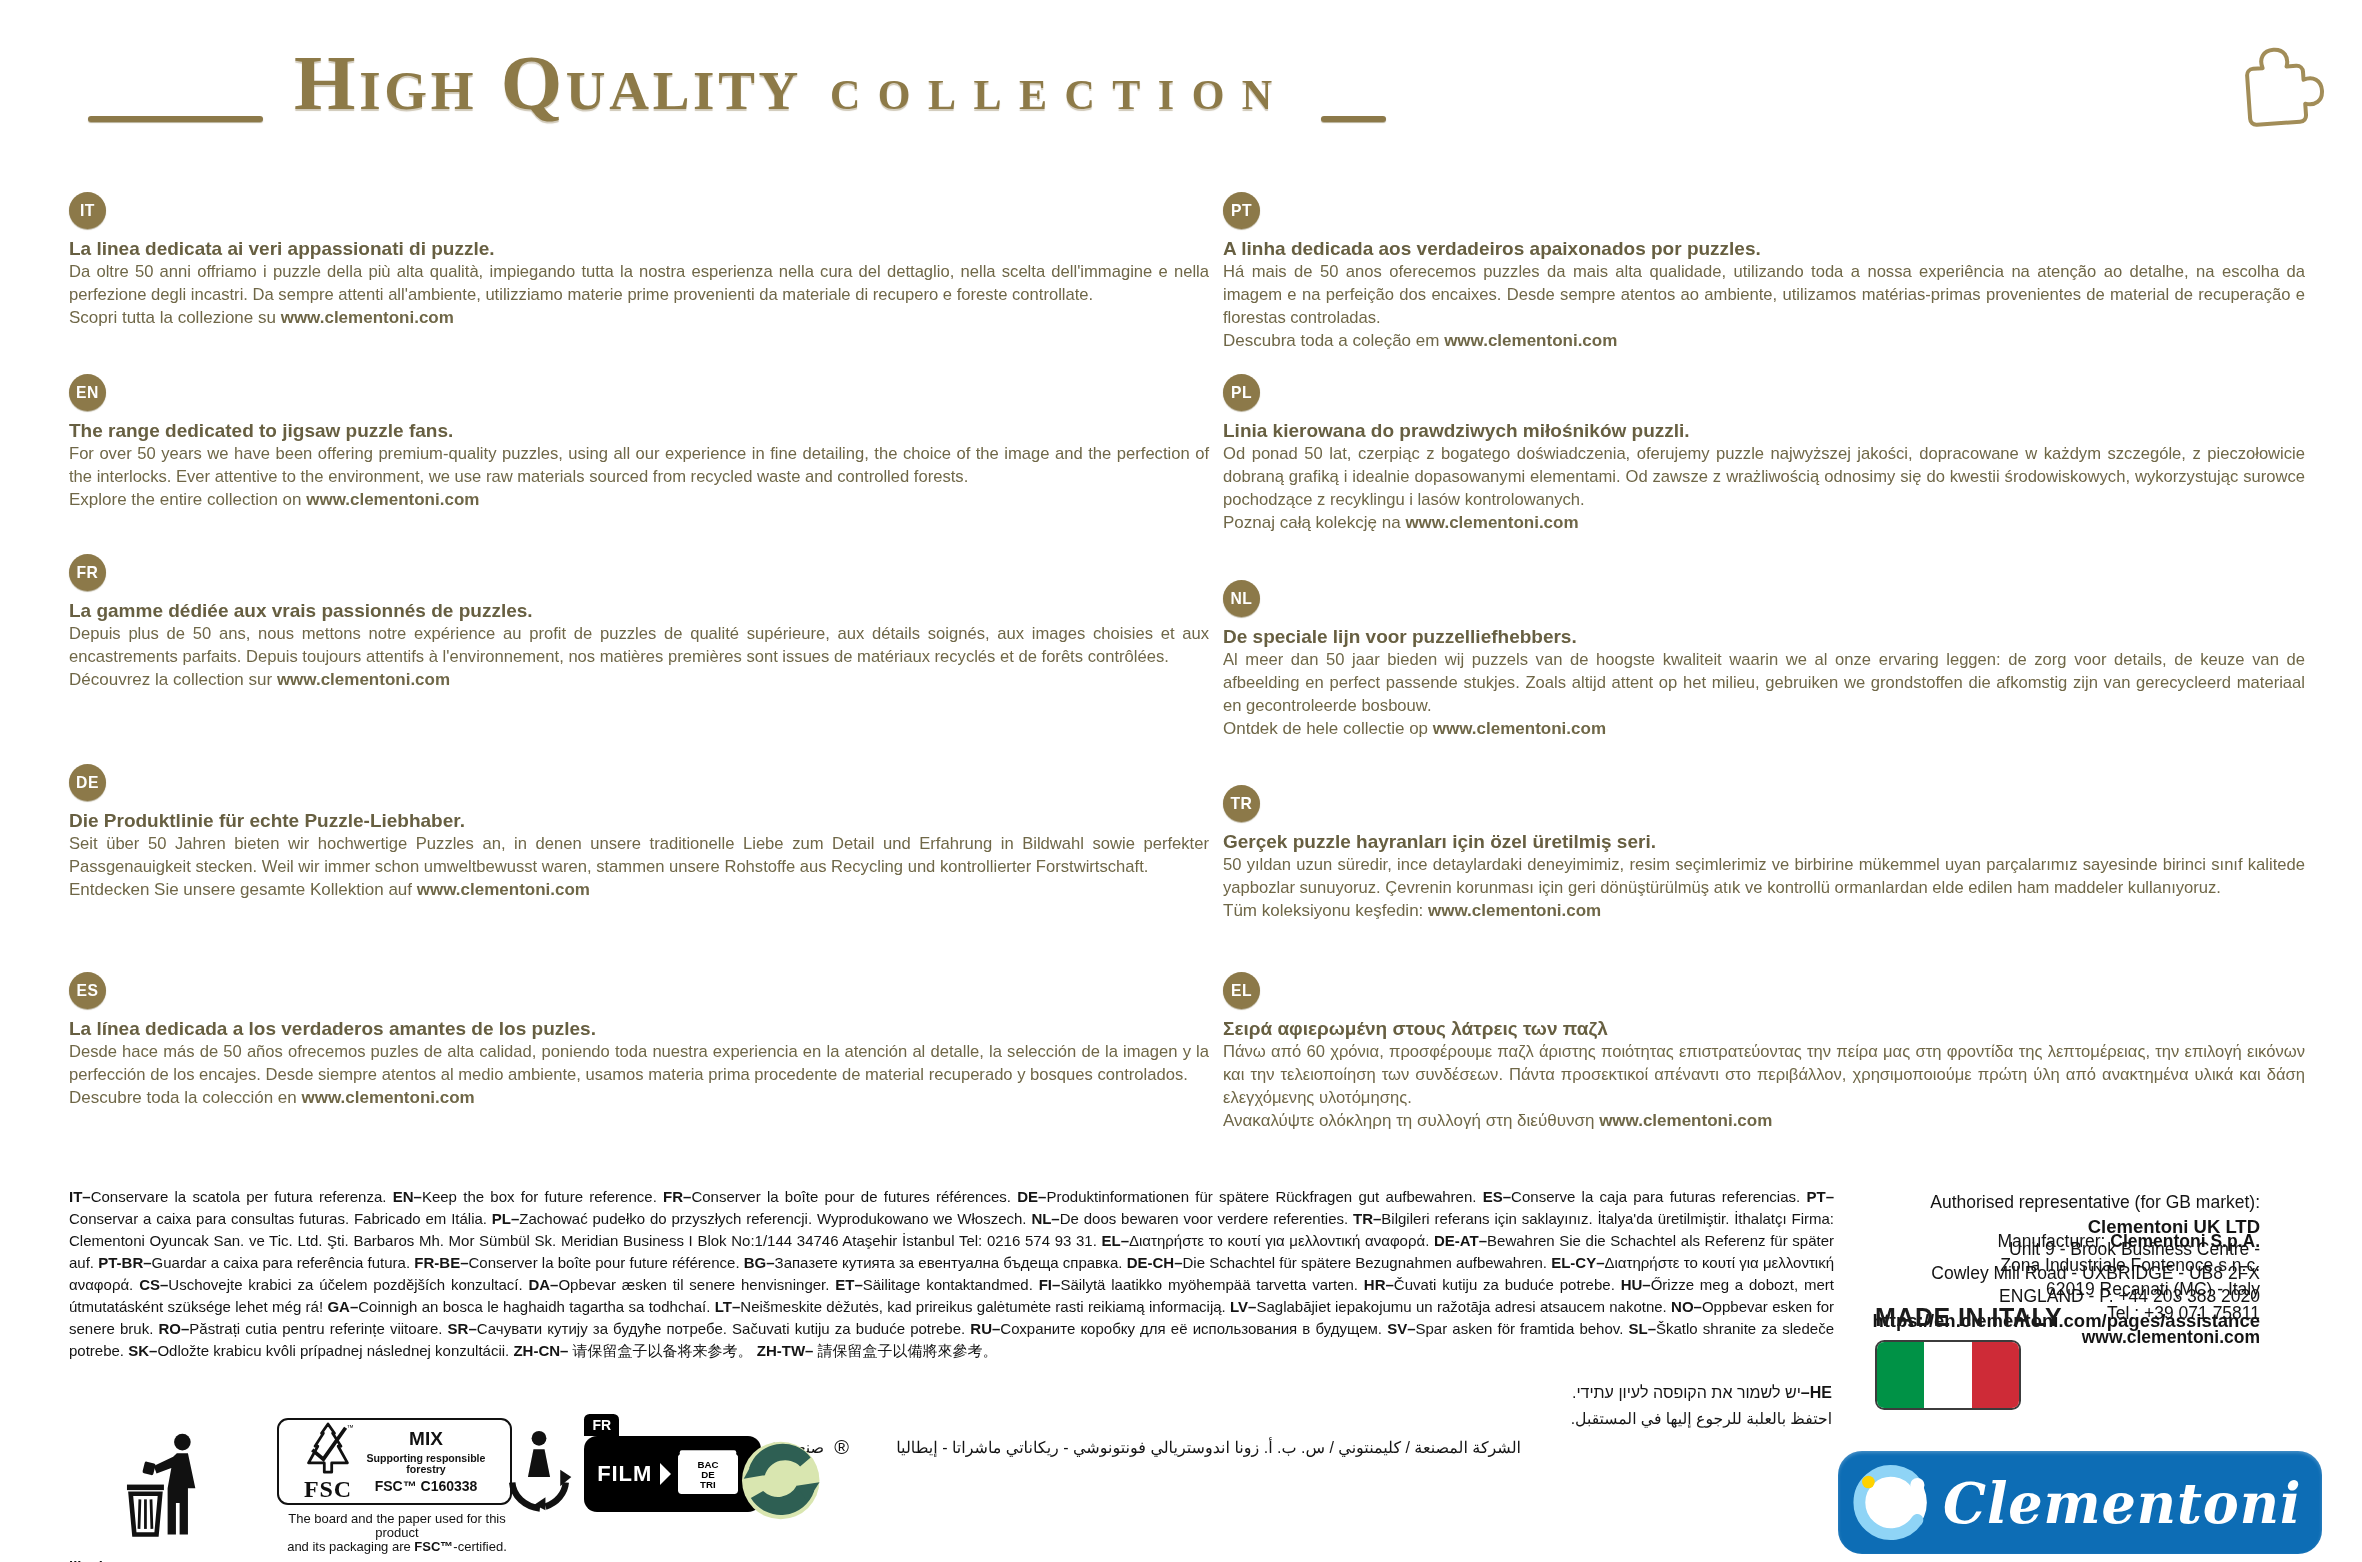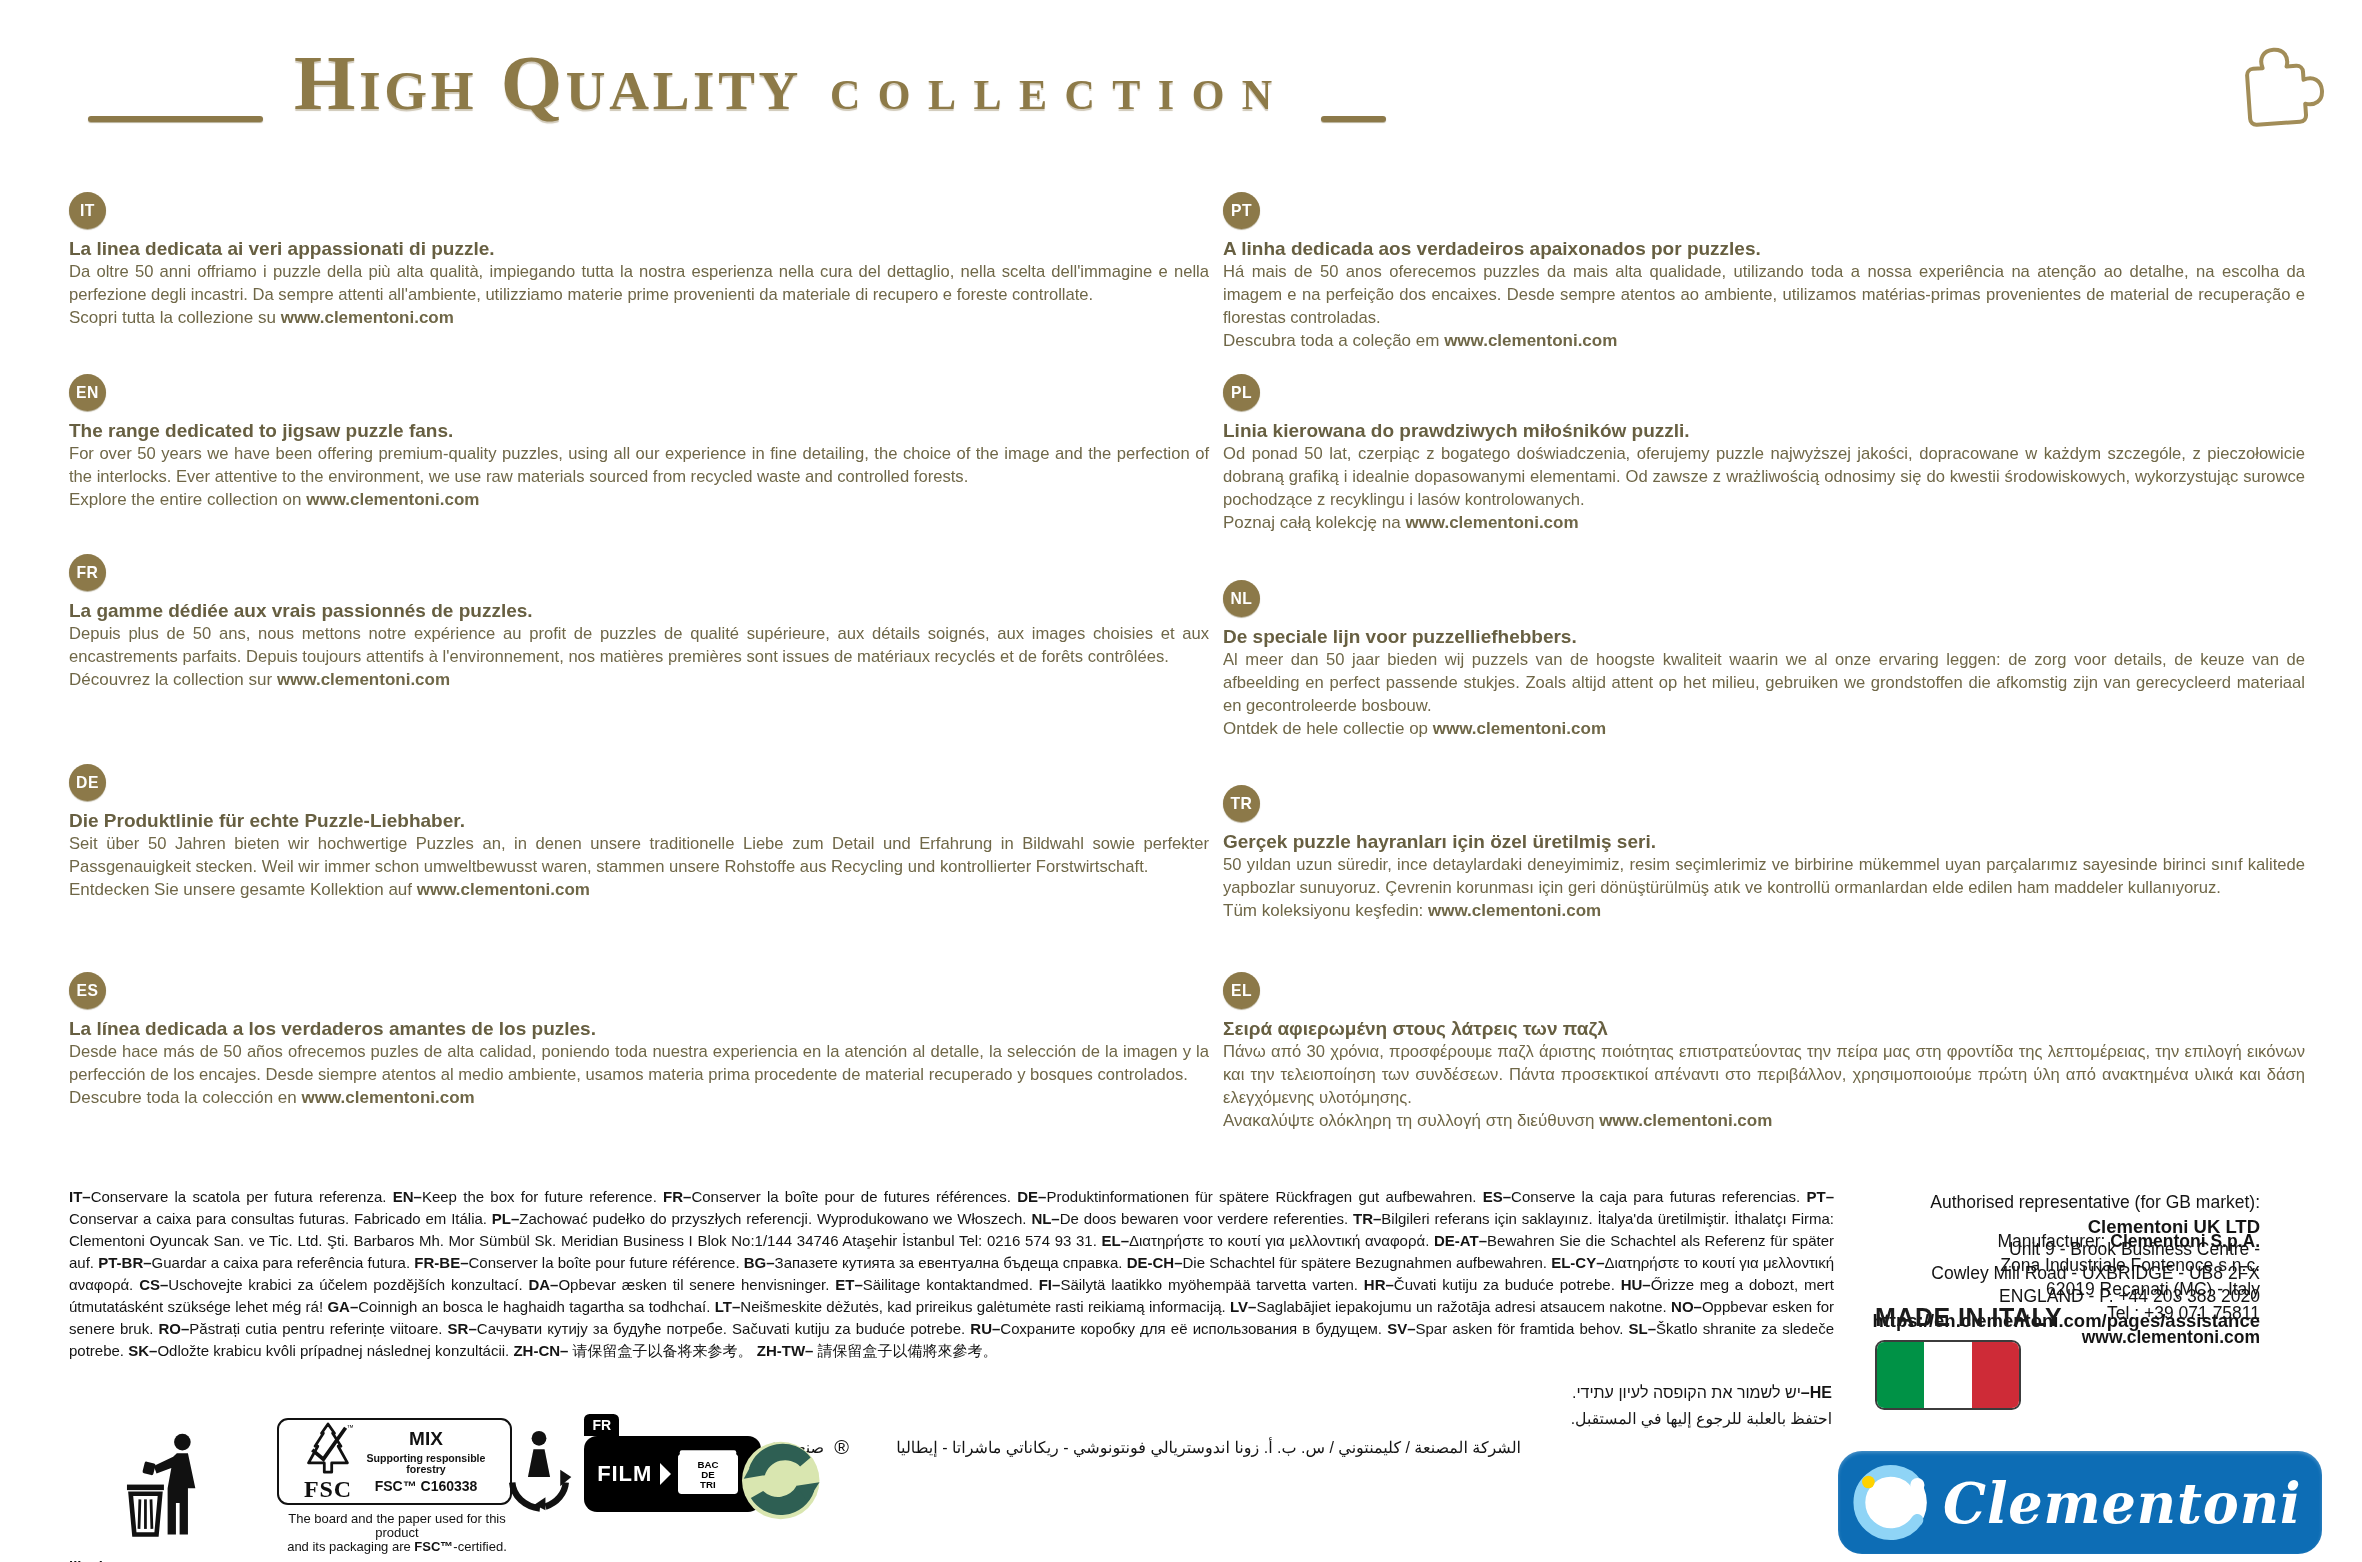--- a/index.html
+++ b/index.html
@@ -162,21 +162,21 @@
     </section>
     <section class="lang-block b3">
       <div class="badge">TR</div>
       <h2 class="bh">Gerçek puzzle hayranları için özel üretilmiş seri.</h2>
       <p class="bb">50 yıldan uzun süredir, ince detaylardaki deneyimimiz, resim seçimlerimiz ve birbirine mükemmel uyan parçalarımız sayesinde birinci sınıf kalitede yapbozlar sunuyoruz. Çevrenin korunması için geri dönüştürülmüş atık ve kontrollü ormanlardan elde edilen ham maddeler kullanıyoruz.</p>
       <p class="bf">Tüm koleksiyonu keşfedin: <b>www.clementoni.com</b></p>
     </section>
     <section class="lang-block b4">
       <div class="badge">EL</div>
       <h2 class="bh">Σειρά αφιερωμένη στους λάτρεις των παζλ</h2>
-      <p class="bb">Πάνω από 30 χρόνια, προσφέρουμε παζλ άριστης ποιότητας επιστρατεύοντας την πείρα μας στη φροντίδα της λεπτομέρειας, την επιλογή εικόνων και την τελειοποίηση των συνδέσεων. Πάντα προσεκτικοί απέναντι στο περιβάλλον, χρησιμοποιούμε πρώτη ύλη από ανακτημένα υλικά και δάση ελεγχόμενης υλοτόμησης.</p>
+      <p class="bb">Πάνω από 60 χρόνια, προσφέρουμε παζλ άριστης ποιότητας επιστρατεύοντας την πείρα μας στη φροντίδα της λεπτομέρειας, την επιλογή εικόνων και την τελειοποίηση των συνδέσεων. Πάντα προσεκτικοί απέναντι στο περιβάλλον, χρησιμοποιούμε πρώτη ύλη από ανακτημένα υλικά και δάση ελεγχόμενης υλοτόμησης.</p>
       <p class="bf">Ανακαλύψτε ολόκληρη τη συλλογή στη διεύθυνση <b>www.clementoni.com</b></p>
     </section>
   </div>
 
   <p class="legal"><b>IT–</b>Conservare la scatola per futura referenza. <b>EN–</b>Keep the box for future reference. <b>FR–</b>Conserver la boîte pour de futures références. <b>DE–</b>Produktinformationen für spätere Rückfragen gut aufbewahren. <b>ES–</b>Conserve la caja para futuras referencias. <b>PT–</b>Conservar a caixa para consultas futuras. Fabricado em Itália. <b>PL–</b>Zachować pudełko do przyszłych referencji. Wyprodukowano we Włoszech. <b>NL–</b>De doos bewaren voor verdere referenties. <b>TR–</b>Bilgileri referans için saklayınız. İtalya'da üretilmiştir. İthalatçı Firma: Clementoni Oyuncak San. ve Tic. Ltd. Şti. Barbaros Mh. Mor Sümbül Sk. Meridian Business I Blok No:1/144 34746 Ataşehir İstanbul Tel: 0216 574 93 31. <b>EL–</b>Διατηρήστε το κουτί για μελλοντική αναφορά. <b>DE-AT–</b>Bewahren Sie die Schachtel als Referenz für später auf. <b>PT-BR–</b>Guardar a caixa para referência futura. <b>FR-BE–</b>Conserver la boîte pour future référence. <b>BG–</b>Запазете кутията за евентуална бъдеща справка. <b>DE-CH–</b>Die Schachtel für spätere Bezugnahmen aufbewahren. <b>EL-CY–</b>Διατηρήστε το κουτί για μελλοντική αναφορά. <b>CS–</b>Uschovejte krabici za účelem pozdějších konzultací. <b>DA–</b>Opbevar æsken til senere henvisninger. <b>ET–</b>Säilitage kontaktandmed. <b>FI–</b>Säilytä laatikko myöhempää tarvetta varten. <b>HR–</b>Čuvati kutiju za buduće potrebe. <b>HU–</b>Őrizze meg a dobozt, mert útmutatásként szüksége lehet még rá! <b>GA–</b>Coinnigh an bosca le haghaidh tagartha sa todhchaí. <b>LT–</b>Neišmeskite dėžutės, kad prireikus galėtumėte rasti reikiamą informaciją. <b>LV–</b>Saglabājiet iepakojumu un ražotāja adresi atsaucem nakotne. <b>NO–</b>Oppbevar esken for senere bruk. <b>RO–</b>Păstrați cutia pentru referințe viitoare. <b>SR–</b>Сачувати кутију за будуће потребе. Sačuvati kutiju za buduće potrebe. <b>RU–</b>Сохраните коробку для её использования в будущем. <b>SV–</b>Spar asken för framtida behov. <b>SL–</b>Škatlo shranite za sledeče potrebe. <b>SK–</b>Odložte krabicu kvôli prípadnej následnej konzultácii. <b>ZH-CN–</b> 请保留盒子以备将来参考。 <b>ZH-TW–</b> 請保留盒子以備將來參考。</p>
   <p class="hebrew" dir="rtl"><b>HE–</b>יש לשמור את הקופסה לעיון עתידי.</p>
   <p class="arabic-keep" dir="rtl">احتفظ بالعلبة للرجوع إليها في المستقبل.</p>
   <div class="arabic-row">
     <span dir="rtl">صنعت في إيطاليا</span>
     <span dir="rtl">الشركة المصنعة / كليمنتوني / س. ب. أ. زونا اندوستريالي فونتونوشي - ريكاناتي ماشراتا - إيطاليا</span>

